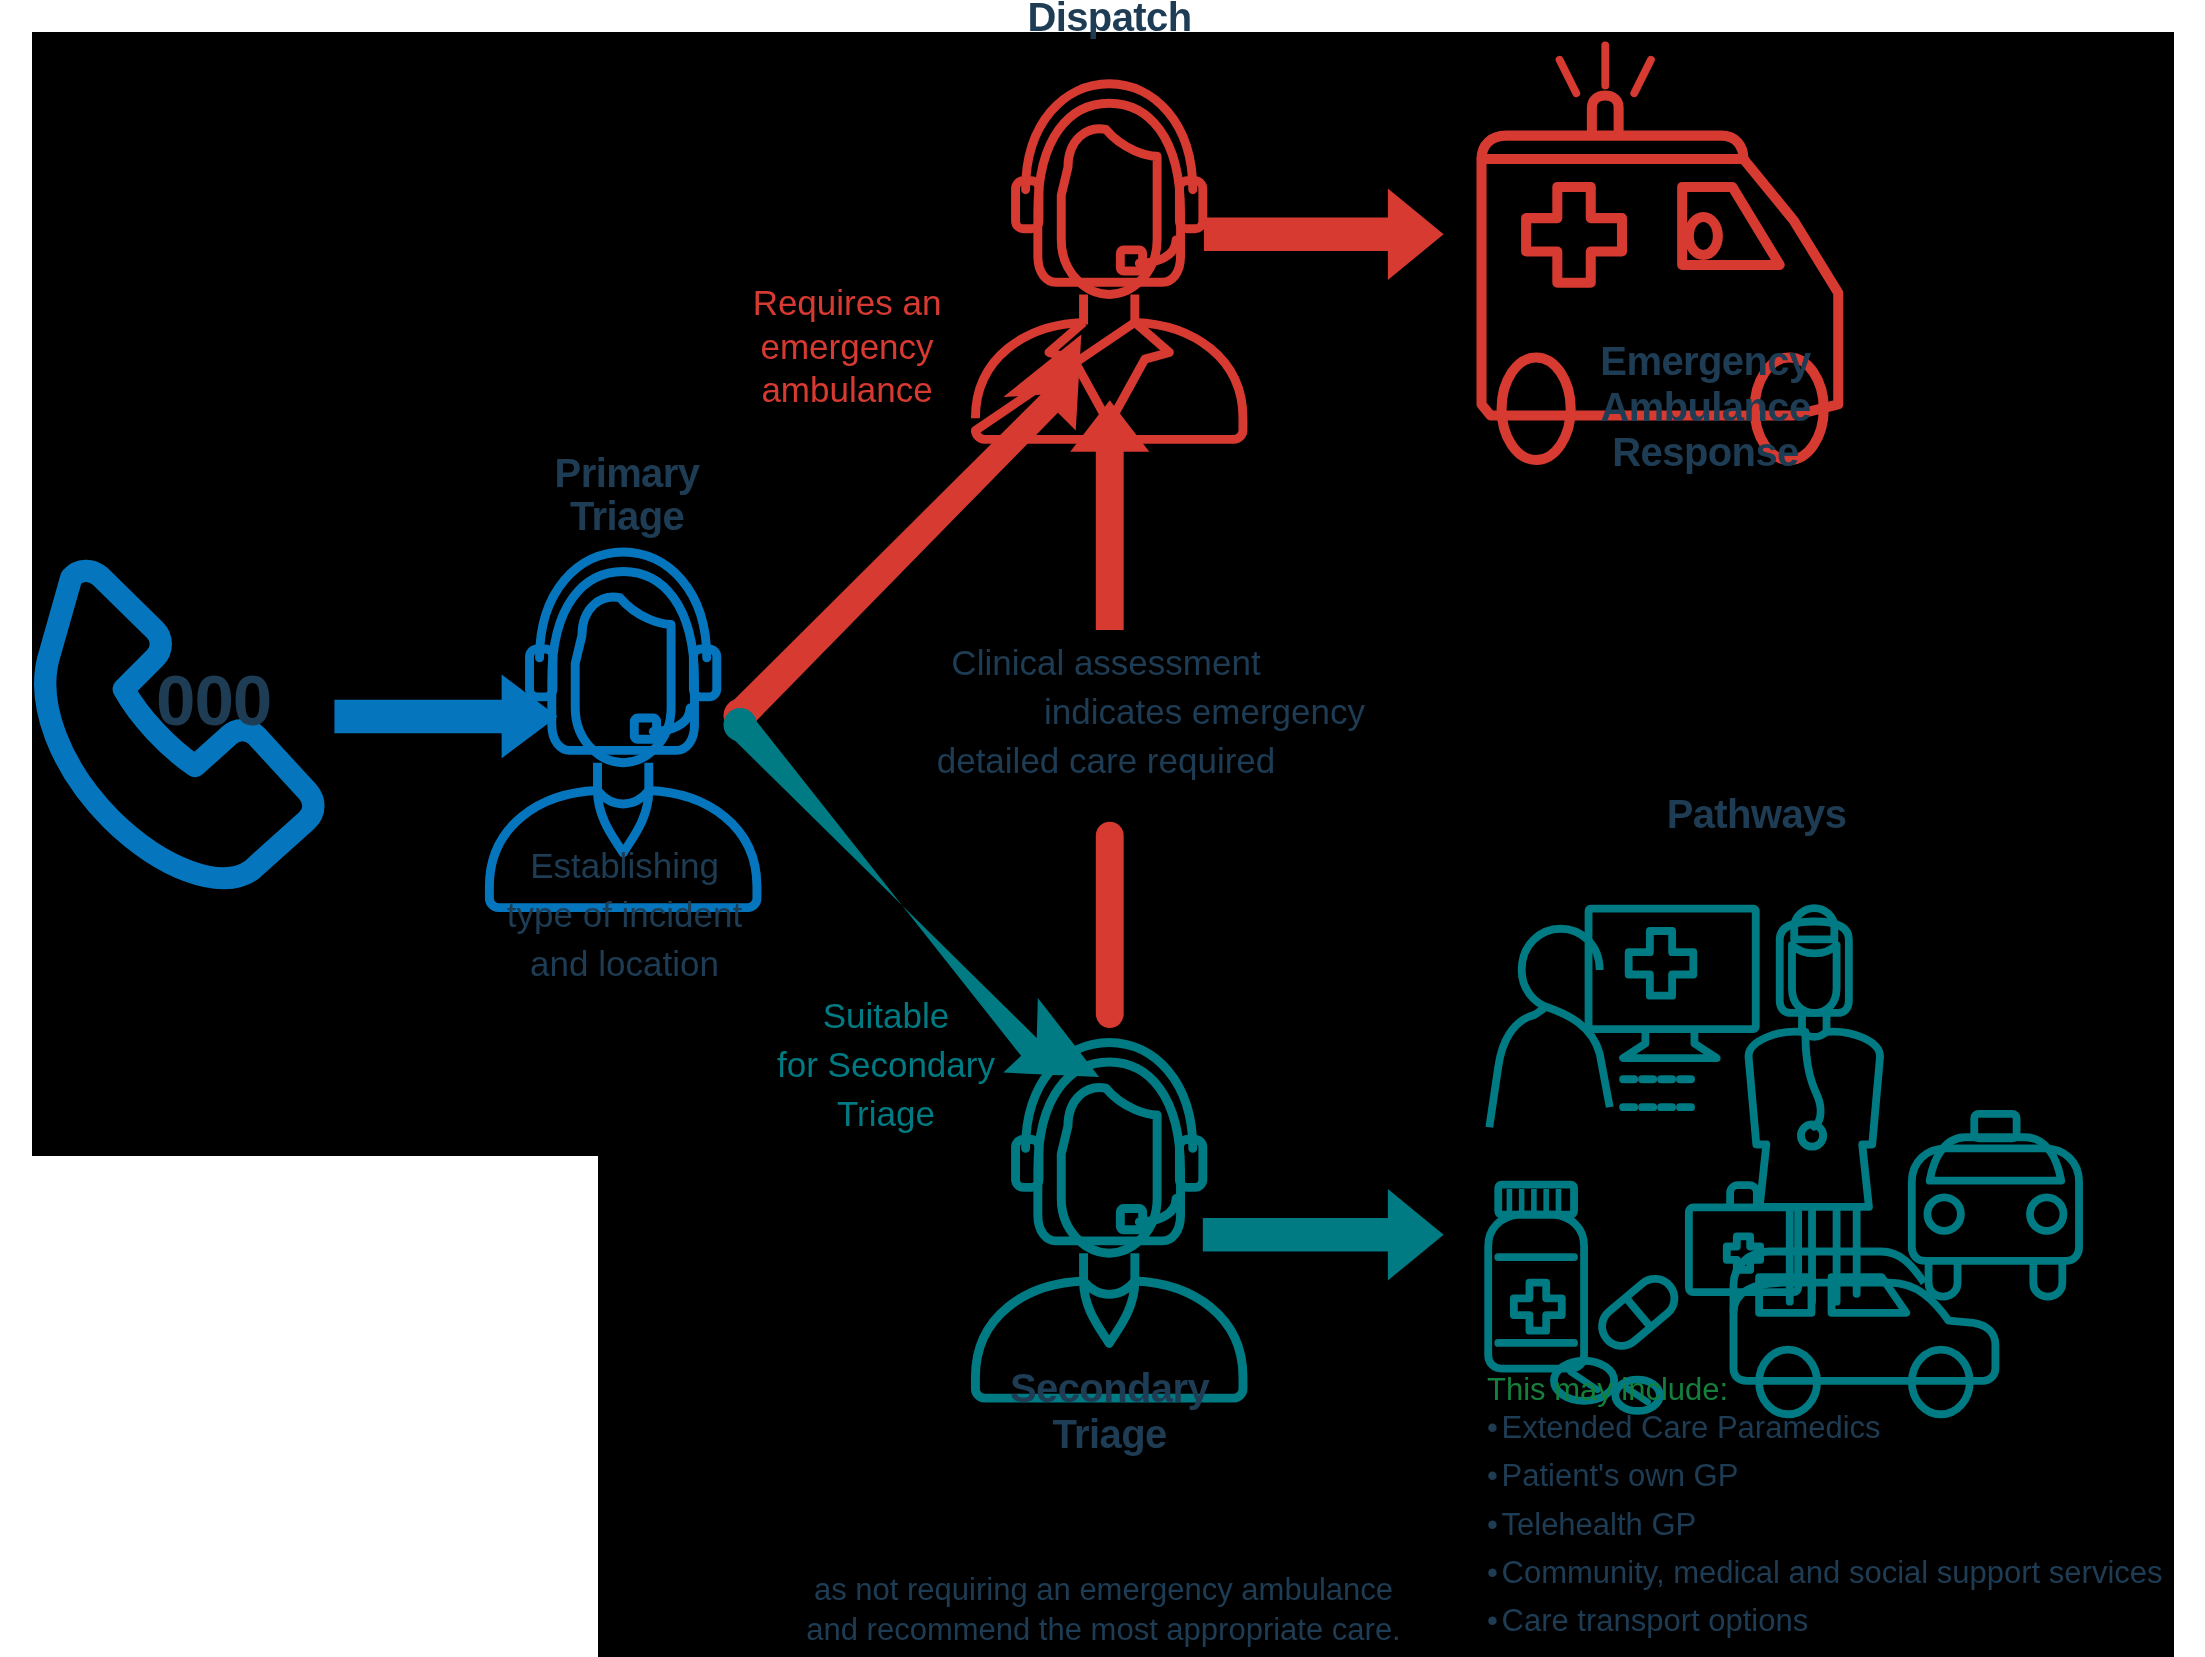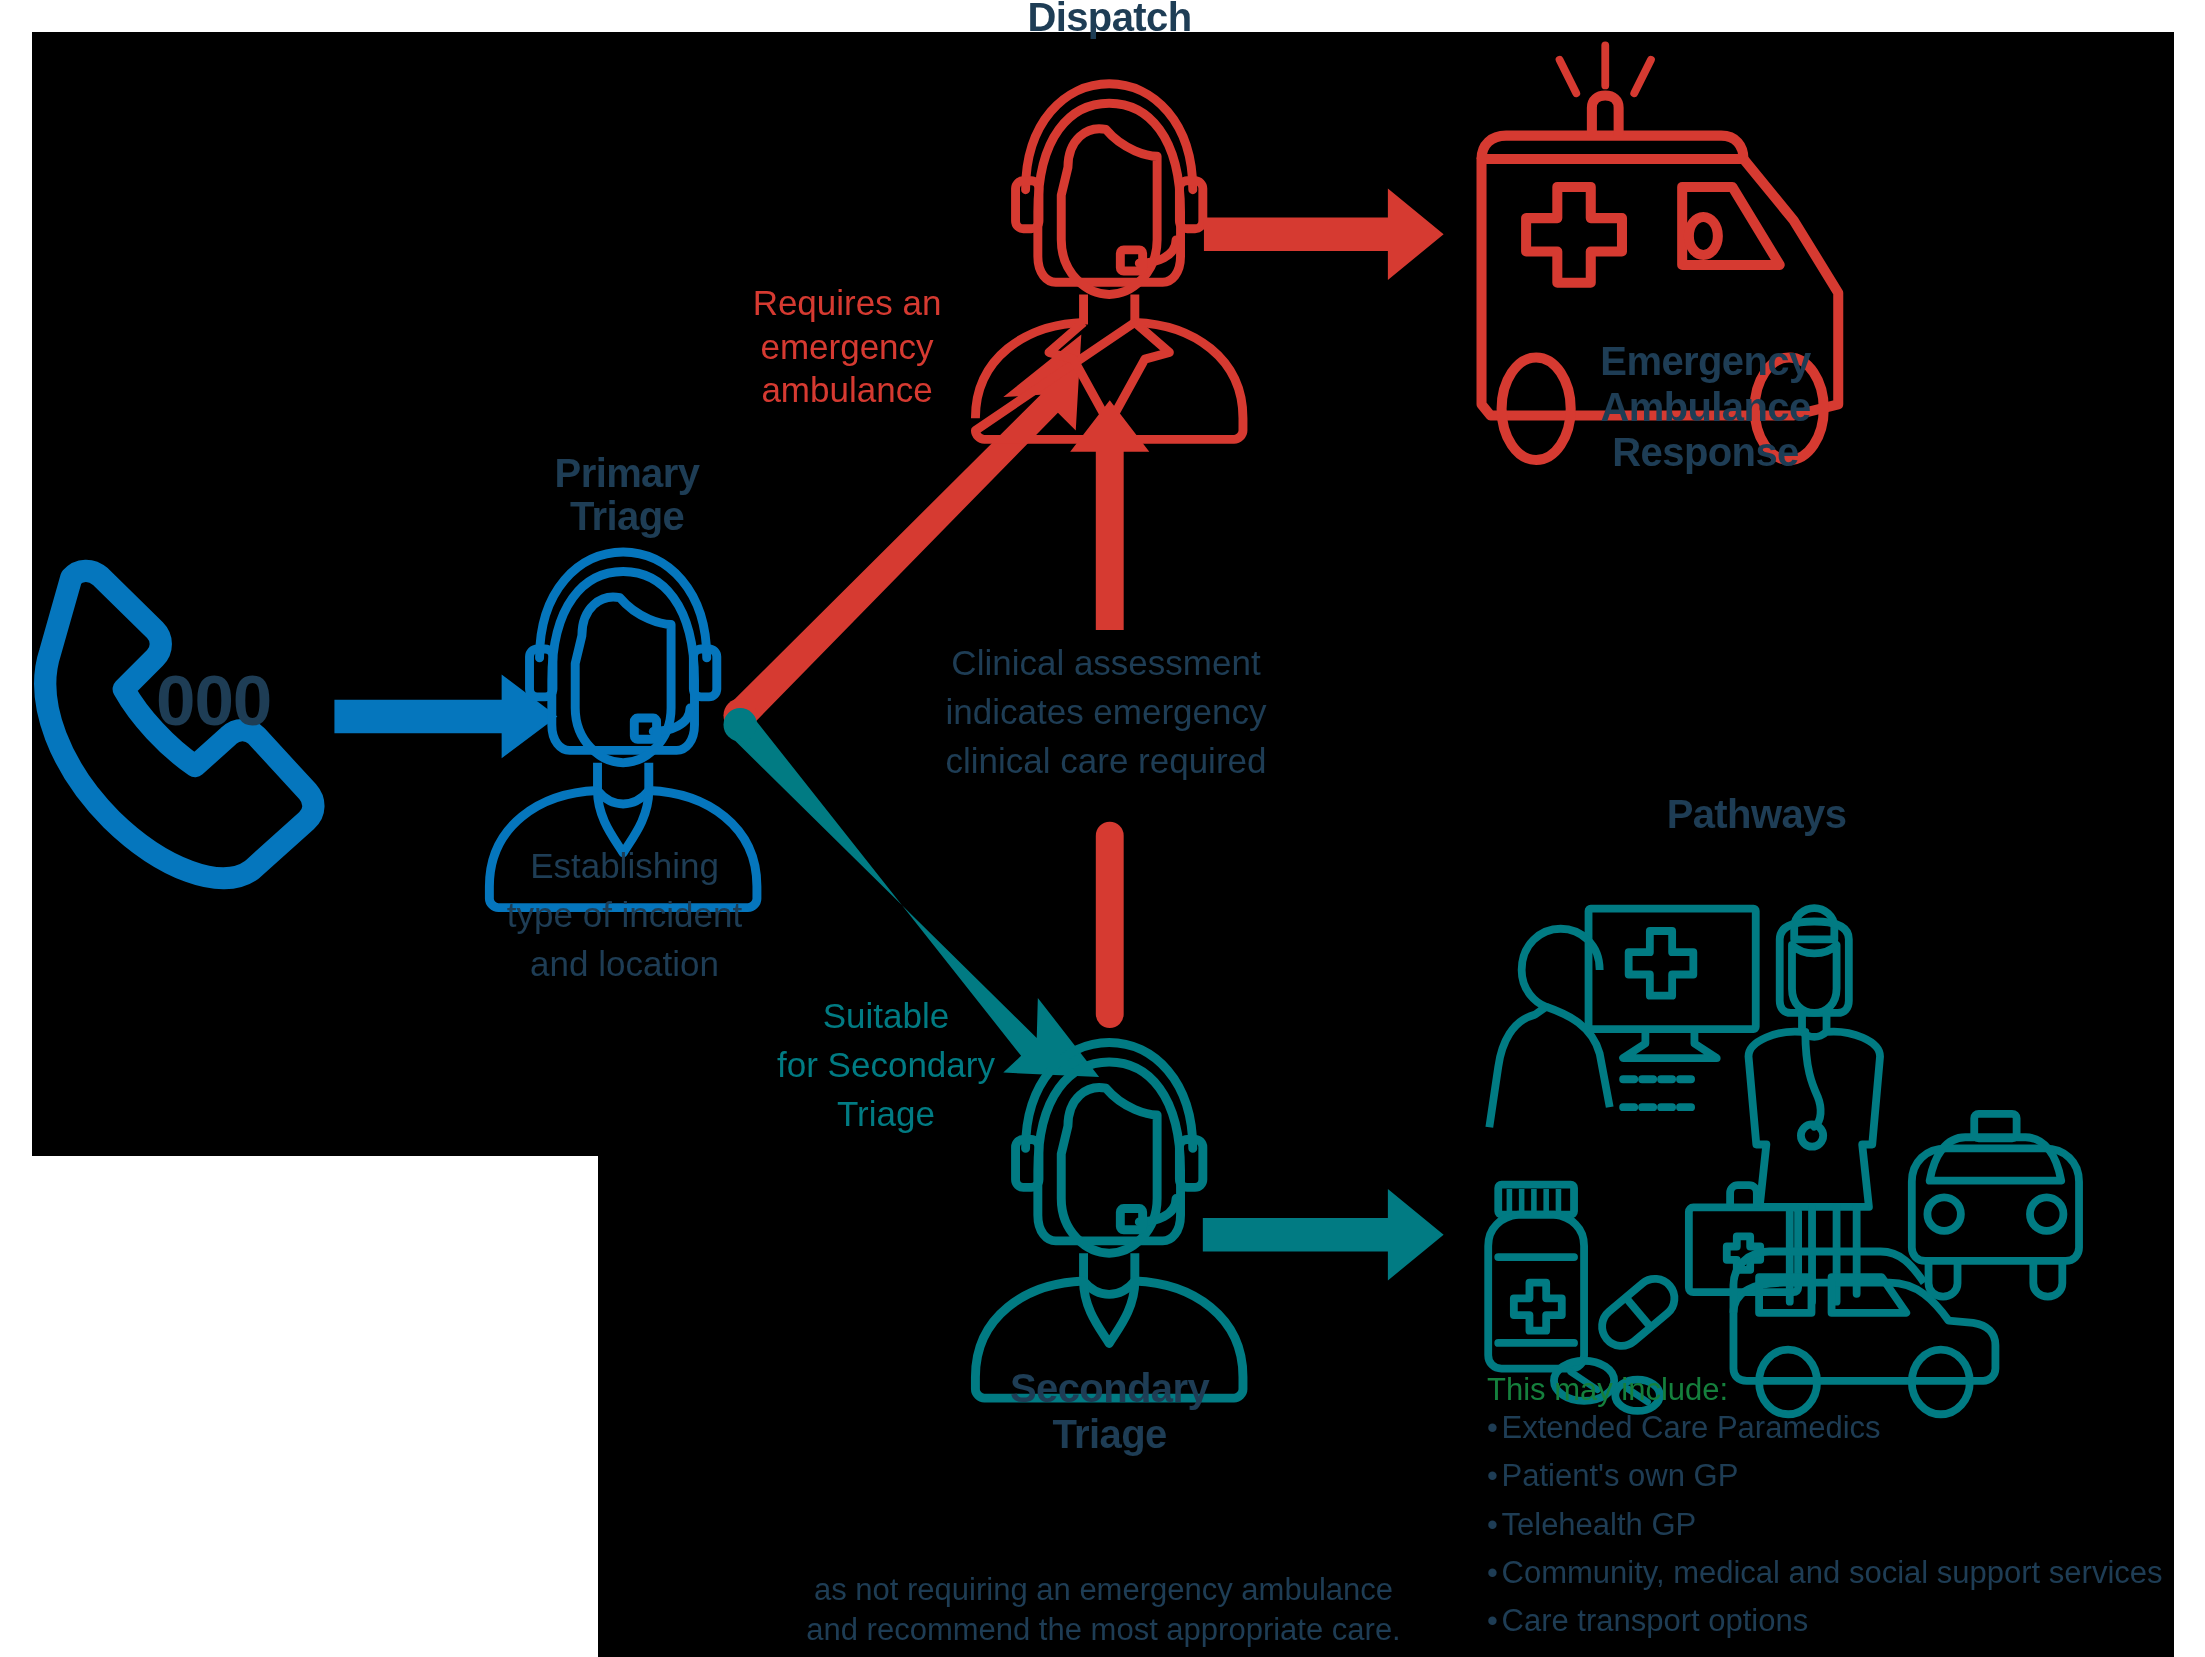--- a/index.html
+++ b/index.html
@@ -302,22 +302,22 @@
 
   <div class="txt red body-txt ctr" style="left:702px;top:284px;width:290px;">Requires an</div>
   <div class="txt red body-txt ctr" style="left:702px;top:328px;width:290px;">emergency</div>
   <div class="txt red body-txt ctr" style="left:702px;top:371px;width:290px;">ambulance</div>
 
   <div class="txt navy bold h-title ctr" style="left:1427px;top:340px;width:557px;">Emergency</div>
   <div class="txt navy bold h-title ctr" style="left:1427px;top:386px;width:557px;">Ambulance</div>
   <div class="txt navy bold h-title ctr" style="left:1427px;top:431px;width:557px;">Response</div>
 
   <div class="txt navy body-txt ctr" style="left:847px;top:644px;width:518px;">Clinical assessment</div>
-  <div class="txt navy body-txt ctr" style="left:847px;top:693px;width:518px;">indicates emergency</div>
-  <div class="txt navy body-txt ctr" style="left:847px;top:742px;width:518px;">clinical care required</div>
+  <div class="txt navy body-txt ctr" style="left:847px;top:693px;width:518px;text-align:right;">indicates emergency</div>
+  <div class="txt navy body-txt ctr" style="left:847px;top:742px;width:518px;">detailed care required</div>
 
   <div class="txt teal body-txt ctr" style="left:702px;top:997px;width:368px;">Suitable</div>
   <div class="txt teal body-txt ctr" style="left:702px;top:1046px;width:368px;">for Secondary</div>
   <div class="txt teal body-txt ctr" style="left:702px;top:1095px;width:368px;">Triage</div>
 
   <div class="txt navy bold h-title ctr" style="left:1472px;top:793px;width:569px;">Pathways</div>
 
   <div class="txt navy bold h-title ctr" style="left:948px;top:1367px;width:323px;">Secondary</div>
   <div class="txt navy bold h-title ctr" style="left:948px;top:1413px;width:323px;">Triage</div>
 

